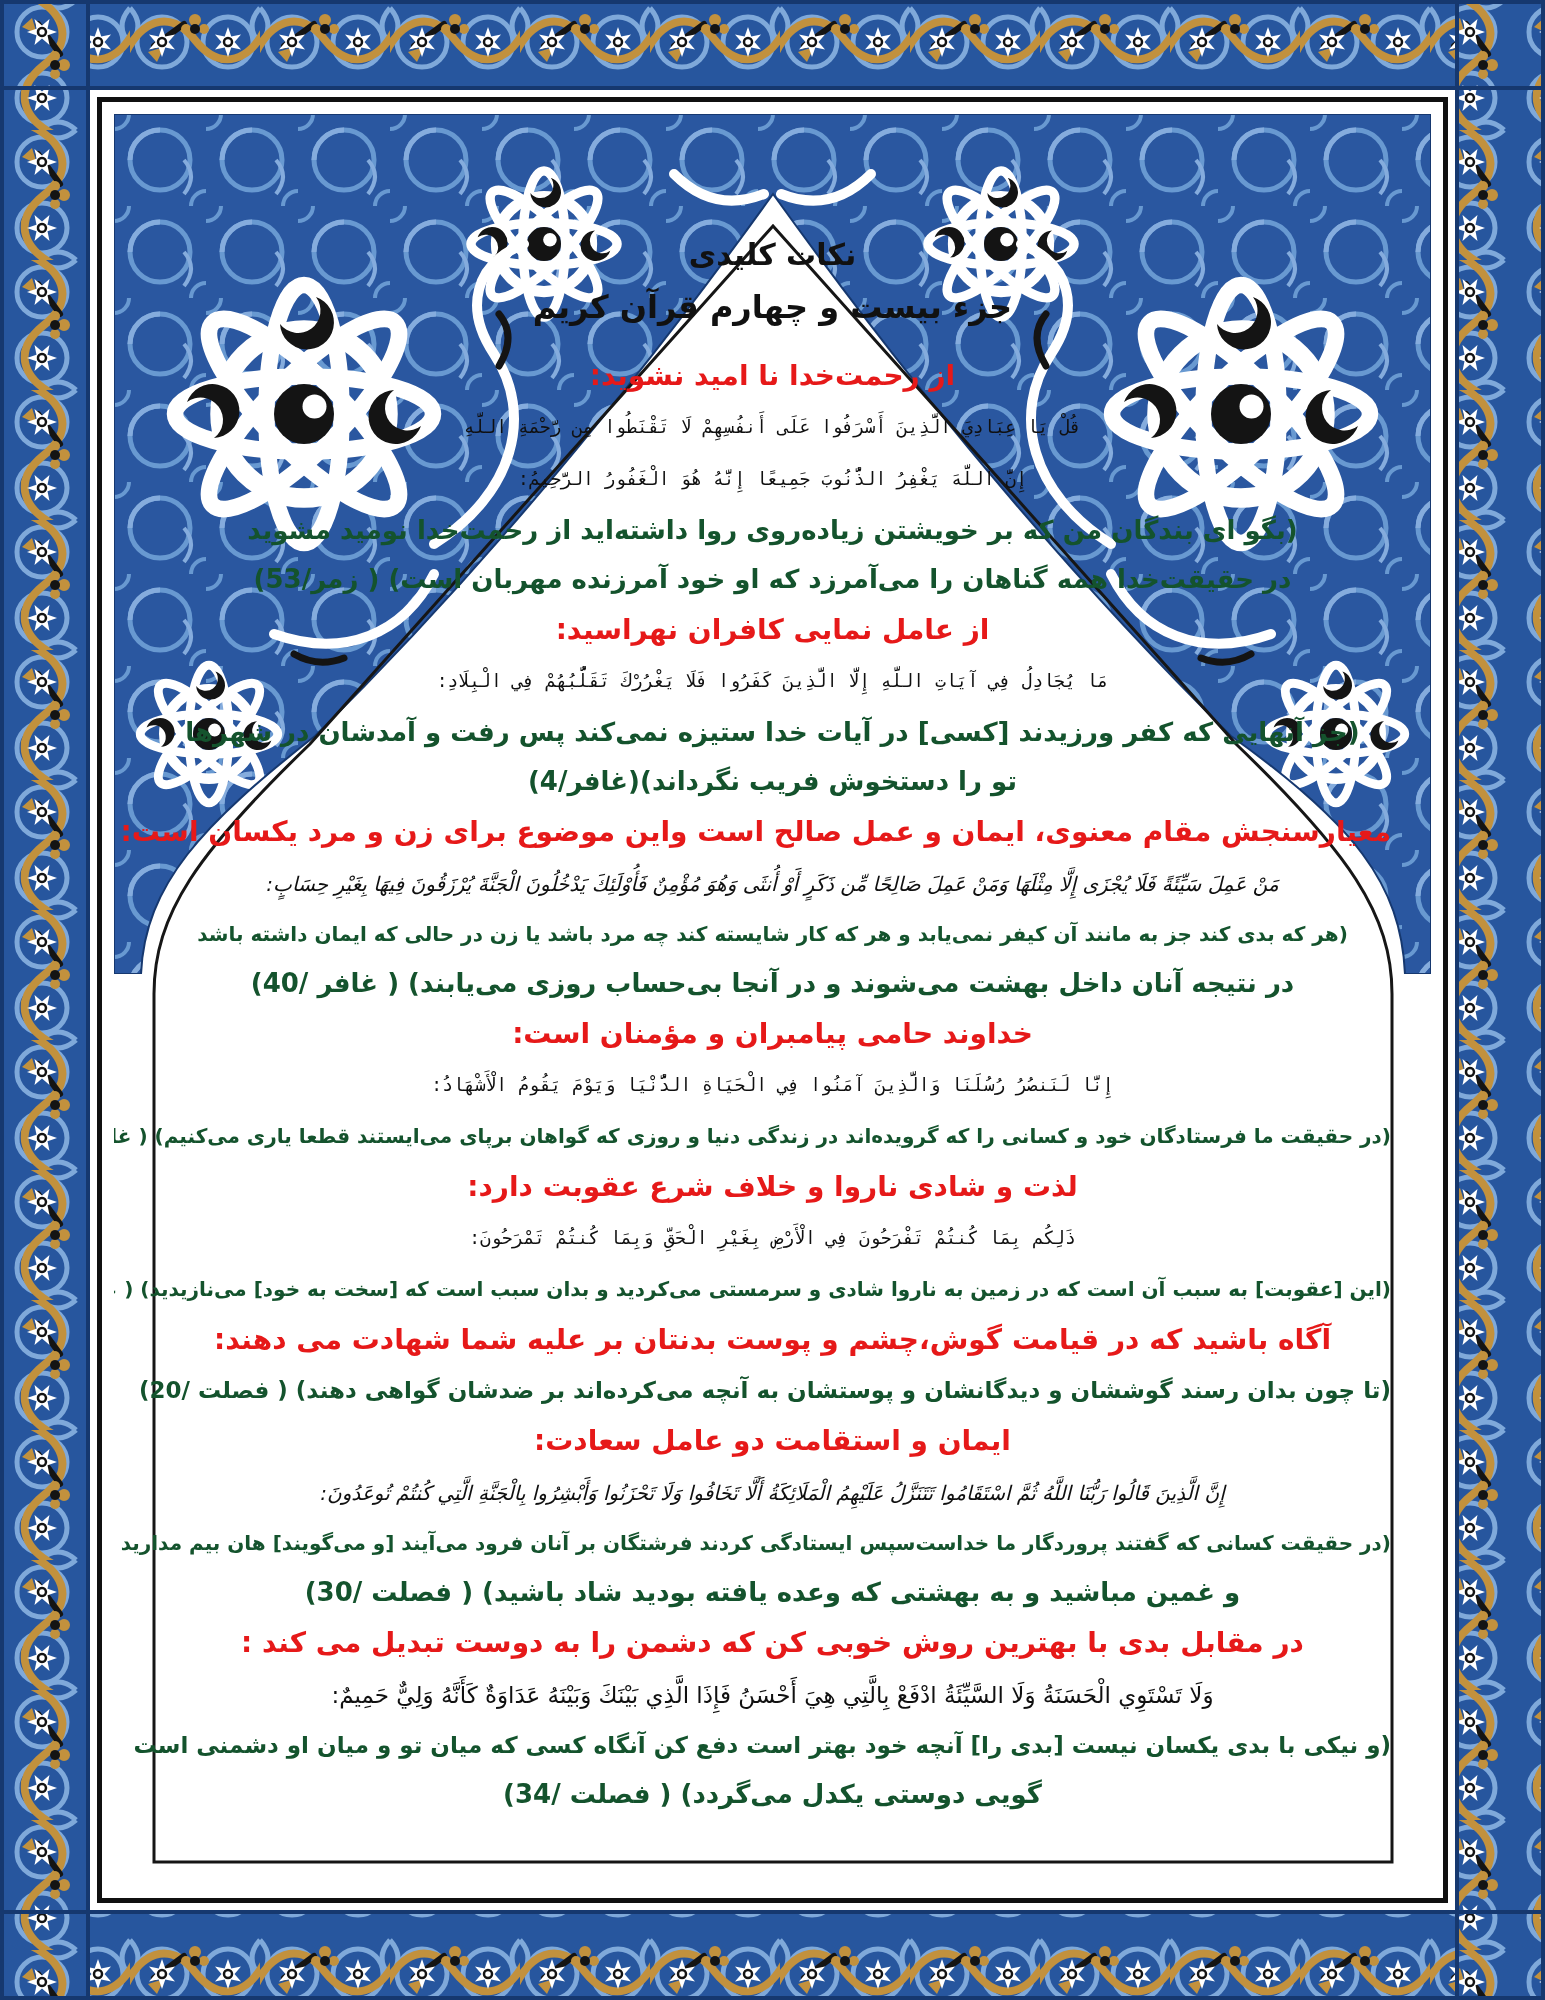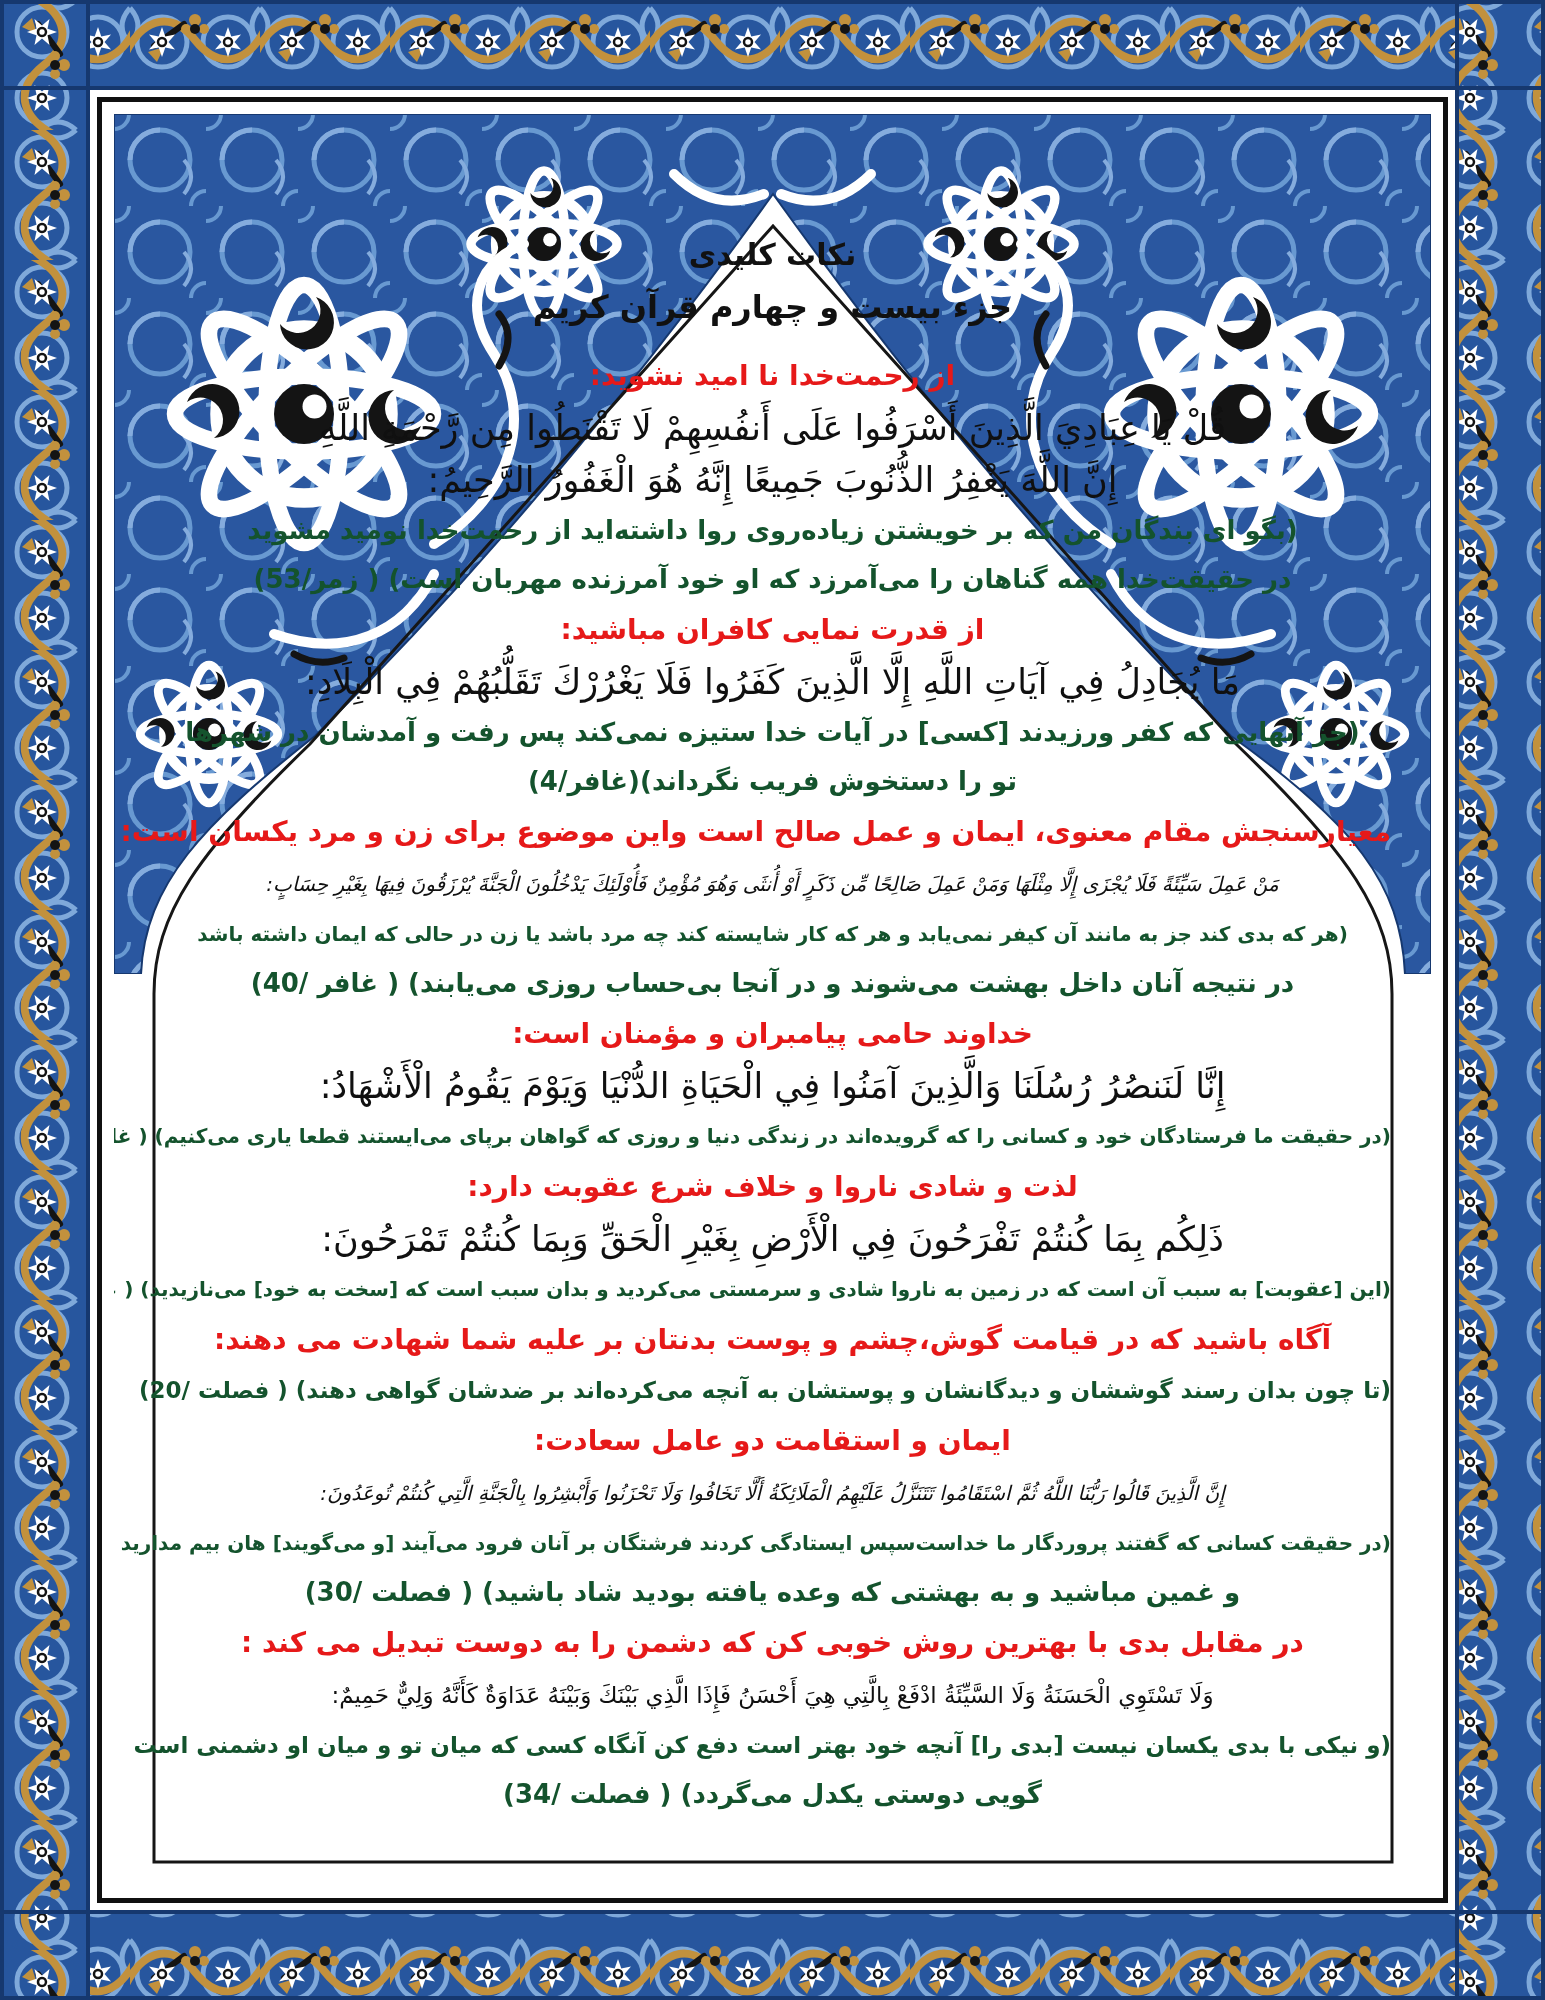--- a/index.html
+++ b/index.html
@@ -21,21 +21,21 @@
   .text-stack{
     position:absolute;top:0;left:40px;right:40px;
     padding-top:118px;text-align:center;direction:rtl;
   }
   .line{white-space:nowrap;text-align:center;}
   .title1{font-size:30px;font-weight:bold;color:#111;line-height:46px;}
   .title2{font-size:32px;font-weight:bold;color:#111;line-height:58px;}
   .sections{margin-top:14px;}
   .hd{font-size:28px;font-weight:bold;color:var(--heading_red,#e61919);line-height:52px;}
   .ar{line-height:52px;font-weight:normal;color:#101010;}
-  .sz27{font-size:35px;} .sz23{font-size:23px;} .sz20{font-size:20px;font-style:italic;}
+  .sz27{font-size:18px;font-family:Liberation Mono, monospace;} .sz23{font-size:23px;} .sz20{font-size:20px;font-style:italic;}
   .fa{line-height:49px;font-weight:bold;color:#14532d;}
   .szf26{font-size:26px;} .szf23{font-size:23px;} .szf20{font-size:20px;}
 </style>
 </head>
 <body>
 
 <div class="page" style="--heading_red: #e61919; --deep_blue: #2a57a0; --navy_edge: #16386f; --light_blue: #7fa9da; --gold: #c2913d; --ink_black: #141414; --background: #ffffff;">
 
   <svg class="border-svg" width="1545" height="2000" viewBox="0 0 1545 2000">
     <defs>
@@ -180,21 +180,21 @@
       <div class="line title2">جزء بیست و چهارم قرآن کریم</div>
       <div class="sections">
           <div class="sec">
             <div class="line hd">از رحمت‌خدا نا امید نشوید:</div>
             <div class="line ar sz27">قُلْ يَا عِبَادِيَ الَّذِينَ أَسْرَفُوا عَلَى أَنفُسِهِمْ لَا تَقْنَطُوا مِن رَّحْمَةِ اللَّهِ</div>
             <div class="line ar sz27">إِنَّ اللَّهَ يَغْفِرُ الذُّنُوبَ جَمِيعًا إِنَّهُ هُوَ الْغَفُورُ الرَّحِيمُ:</div>
             <div class="line fa szf26">(بگو ای بندگان من که بر خویشتن زیاده‌روی روا داشته‌اید از رحمت‌خدا نومید مشوید</div>
             <div class="line fa szf26">در حقیقت‌خدا همه گناهان را می‌آمرزد که او خود آمرزنده مهربان است) ( زمر/53)</div>
           </div>
           <div class="sec">
-            <div class="line hd">از قدرت نمایی کافران مباشید:</div>
+            <div class="line hd">از عامل نمایی کافران نهراسید:</div>
             <div class="line ar sz27">مَا يُجَادِلُ فِي آيَاتِ اللَّهِ إِلَّا الَّذِينَ كَفَرُوا فَلَا يَغْرُرْكَ تَقَلُّبُهُمْ فِي الْبِلَادِ:</div>
             <div class="line fa szf26">(جز آنهایی که کفر ورزیدند [کسی] در آیات خدا ستیزه نمی‌کند پس رفت و آمدشان در شهرها</div>
             <div class="line fa szf26">تو را دستخوش فریب نگرداند)(غافر/4)</div>
           </div>
           <div class="sec">
             <div class="line hd">معیارسنجش مقام معنوی، ایمان و عمل صالح است واین موضوع برای زن و مرد یکسان است:</div>
             <div class="line ar sz20">مَنْ عَمِلَ سَيِّئَةً فَلَا يُجْزَى إِلَّا مِثْلَهَا وَمَنْ عَمِلَ صَالِحًا مِّن ذَكَرٍ أَوْ أُنثَى وَهُوَ مُؤْمِنٌ فَأُوْلَئِكَ يَدْخُلُونَ الْجَنَّةَ يُرْزَقُونَ فِيهَا بِغَيْرِ حِسَابٍ:</div>
             <div class="line fa szf20">(هر که بدی کند جز به مانند آن کیفر نمی‌یابد و هر که کار شایسته کند چه مرد باشد یا زن در حالی که ایمان داشته باشد</div>
             <div class="line fa szf26">در نتیجه آنان داخل بهشت می‌شوند و در آنجا بی‌حساب روزی می‌یابند) ( غافر /40)</div>
           </div>

